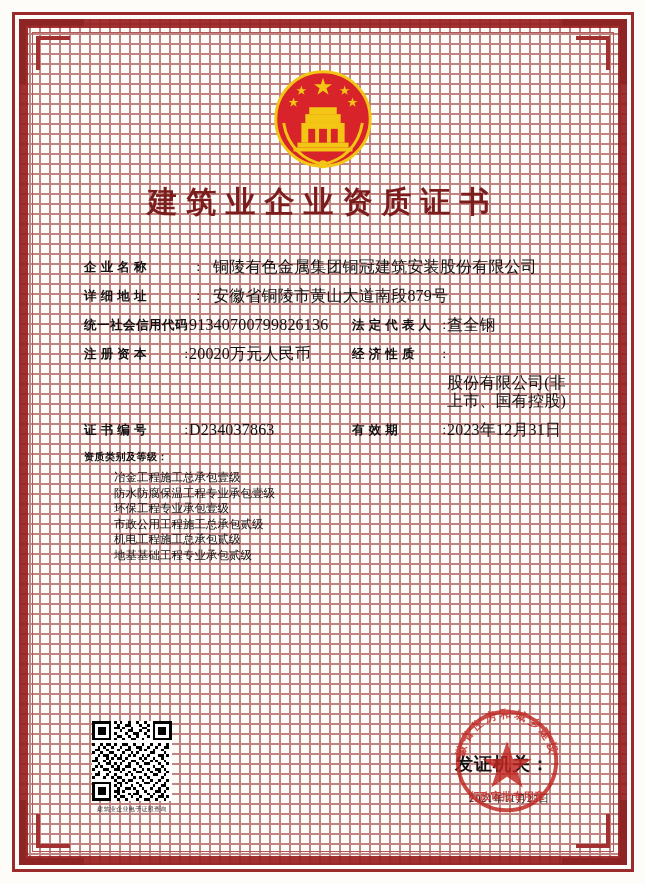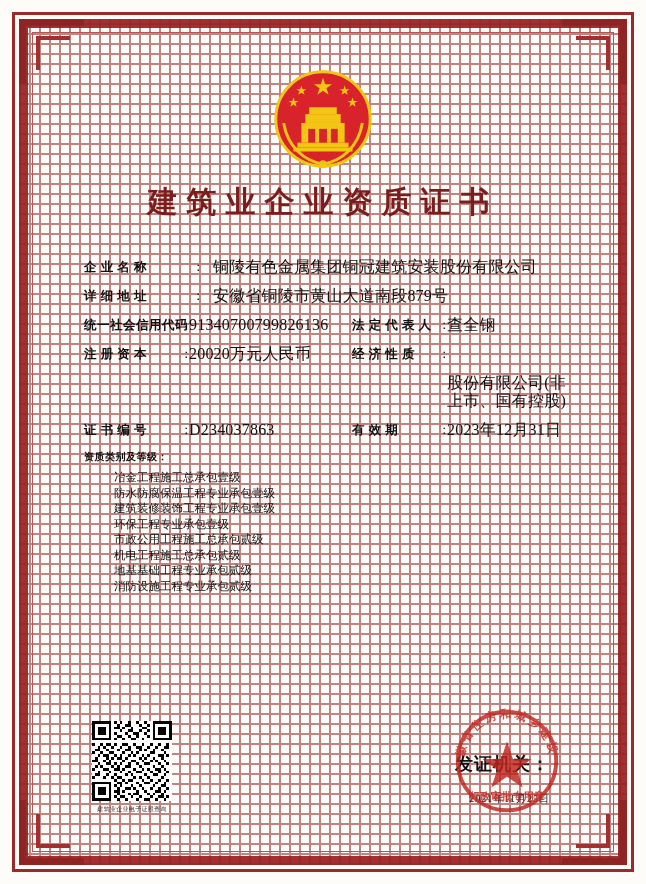--- a/index.html
+++ b/index.html
@@ -284,26 +284,24 @@
       </span>
     </div>
 
     <div class="quals-label">
       <span>资质类别及等级</span>：
     </div>
 
     <div class="quals">
       <div>冶金工程施工总承包壹级</div>
       <div>防水防腐保温工程专业承包壹级</div>
-      <div>建筑装修装饰工程专业承包壹级</div>
       <div>环保工程专业承包壹级</div>
       <div>市政公用工程施工总承包贰级</div>
       <div>机电工程施工总承包贰级</div>
       <div>地基基础工程专业承包贰级</div>
-      <div>消防设施工程专业承包贰级</div>
     </div>
   </div>
 
   <div class="qr-block">
     <div class="qr">
       <svg viewBox="0 0 29 29" width="80" height="80" shape-rendering="crispEdges">
         <rect width="29" height="29" fill="#fff"></rect>
         <g fill="#000">
           <rect x="0" y="0" width="7" height="7"></rect>
             <rect x="1" y="1" width="5" height="5" fill="#fff"></rect>

